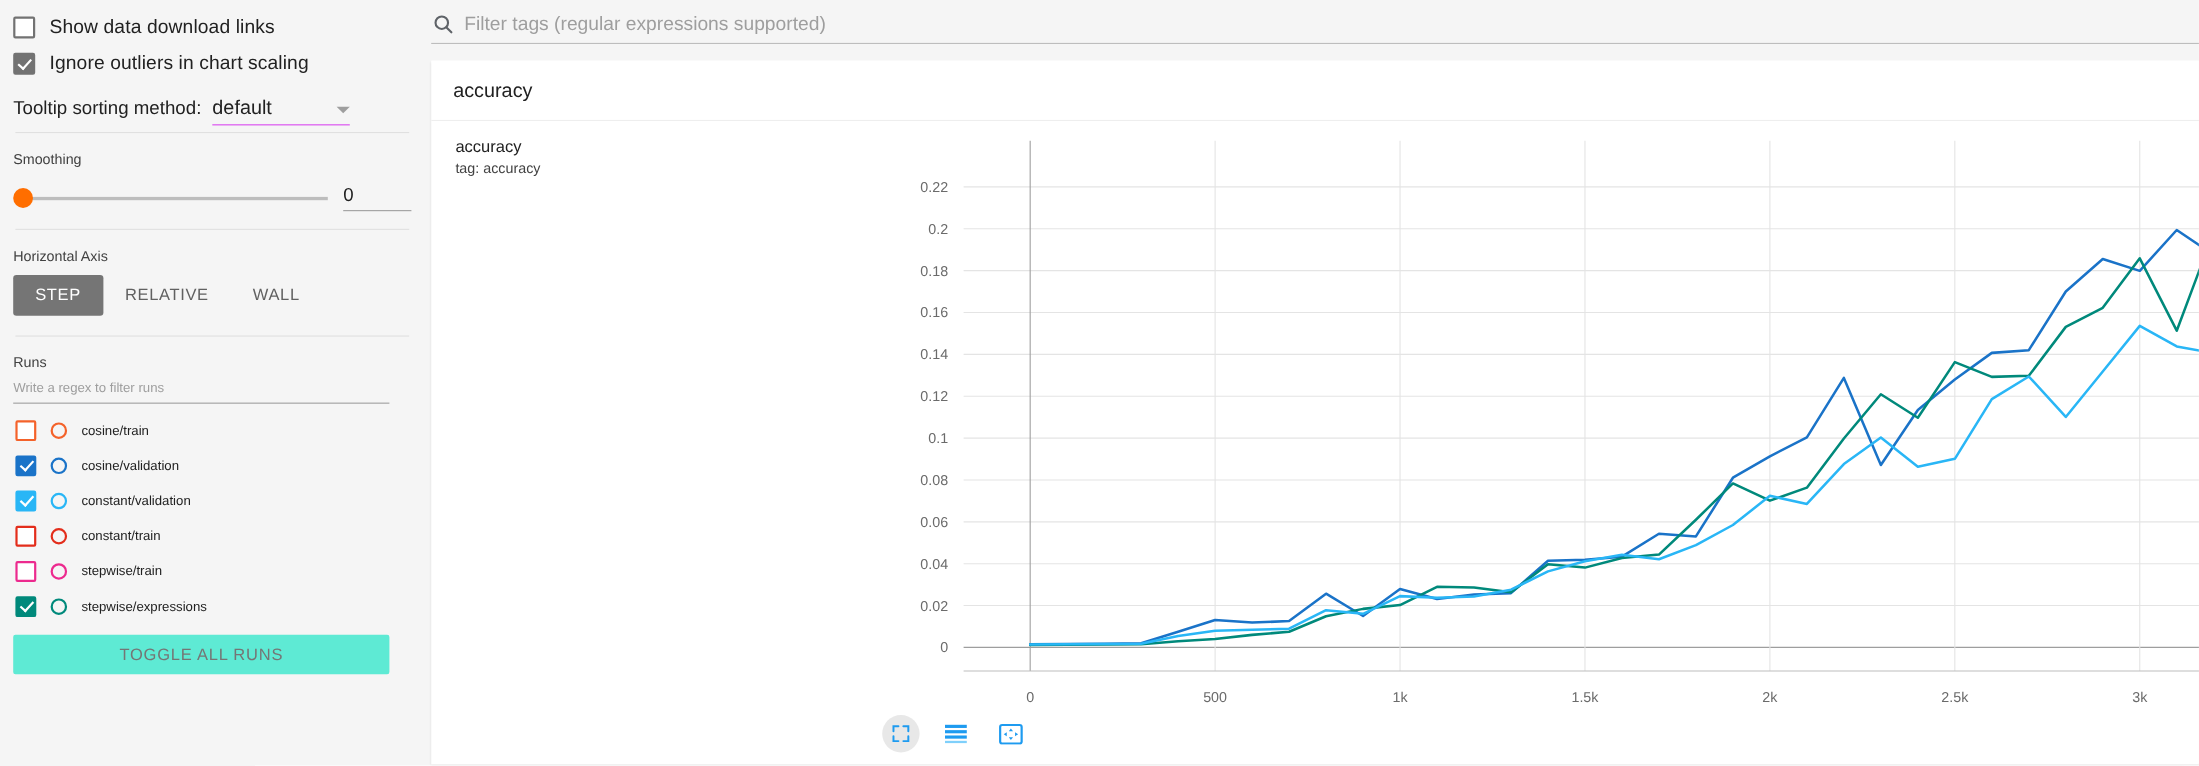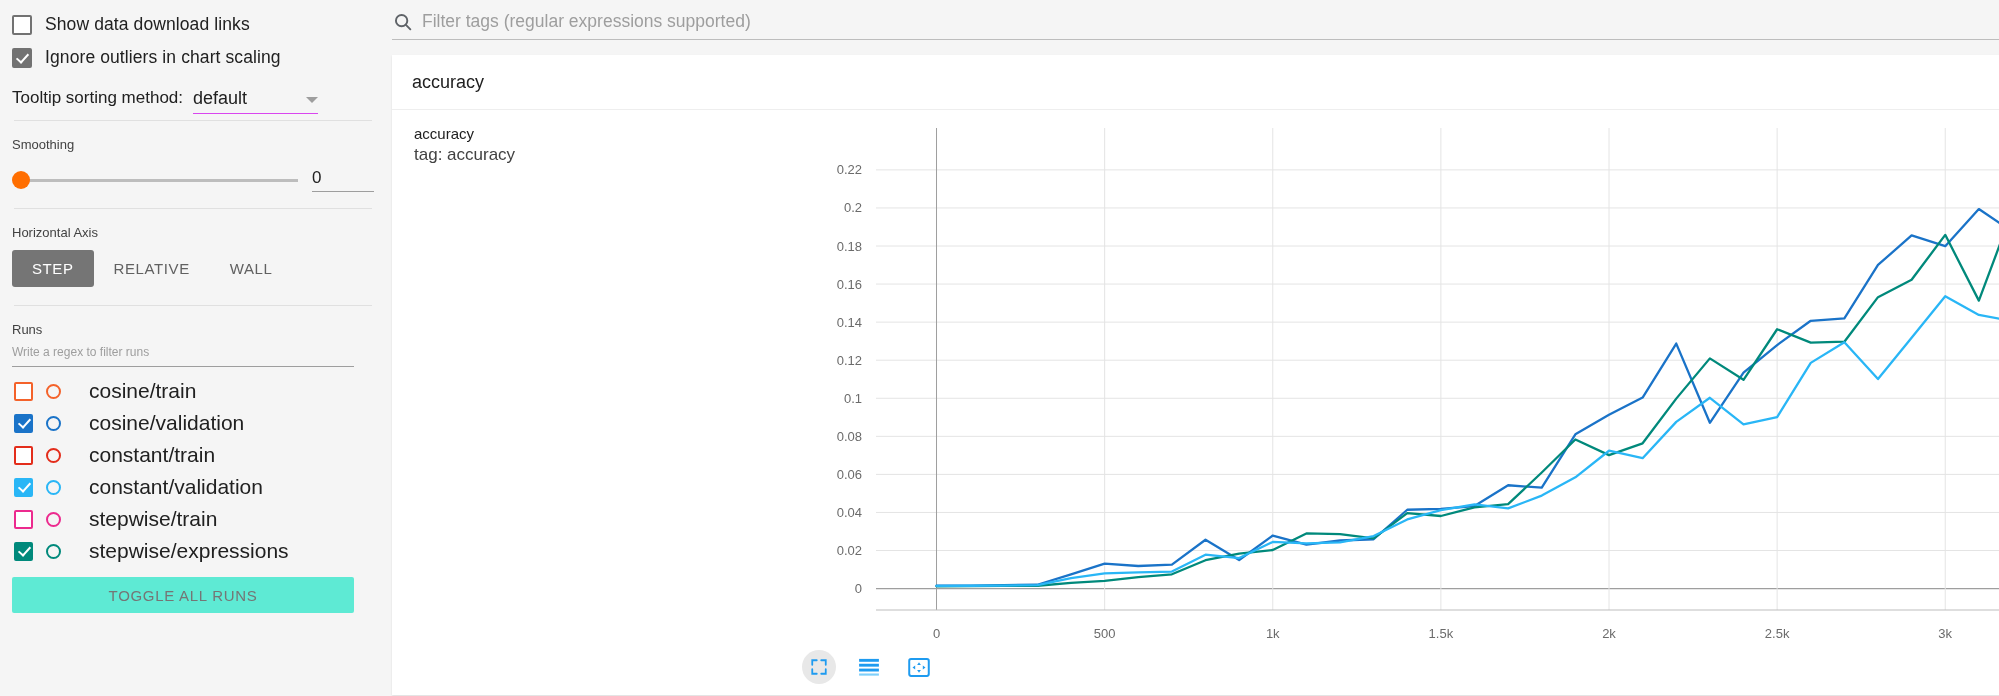--- a/index.html
+++ b/index.html
@@ -65,21 +65,21 @@
   .chk-label {
     margin-left: 13px;
     font-size: 17.5px;
     color: #212121;
     letter-spacing: 0.1px;
   }
 
   
   .tooltip-row {
     display: flex;
-    align-items: flex-start;
+    align-items: center;
     padding: 14px 0 6px 12px;
   }
   .tooltip-label {
     font-size: 17px;
     color: #212121;
     padding-bottom: 5px;
   }
   .select-wrap {
     margin-left: 10px;
     width: 125px;
@@ -200,22 +200,22 @@
     transform: rotate(42deg);
   }
   .run-circle {
     width: 15px; height: 15px;
     border-radius: 50%;
     border: 2.2px solid;
     margin-left: 13px;
     flex: 0 0 15px;
   }
   .run-name {
-    margin-left: 28px;
-    font-size: 21px;
+    margin-left: 13px;
+    font-size: 12px;
     color: #212121;
   }
   .toggle-all {
     margin: 10px 12px 0 12px;
     width: 342px;
     height: 36px;
     background: #5eead4;
     color: #757575;
     font-size: 15px;
     letter-spacing: 0.7px;
@@ -293,21 +293,21 @@
     position: relative;
     width: 1993px;
     height: 584px;
   }
   .chart-caption {
     position: absolute;
     left: 22px; top: 14px;
     line-height: 1.35;
   }
   .cap-main { font-size: 15px; color: #212121; display:block; }
-  .cap-sub { font-size: 17px; color: #424242; display:block; }
+  .cap-sub { font-size: 13px; color: #424242; display:block; }
 
   .plot-svg { display: block; }
 
   .chart-toolbar {
     position: absolute;
     left: 410px;
     bottom: 10px;
     display: flex;
     align-items: center;
     gap: 16px;
@@ -390,28 +390,28 @@
             <span class="run-chk" style="border-color: rgb(244, 98, 42);"></span>
             <span class="run-circle" style="border-color: rgb(244, 98, 42);"></span>
             <span class="run-name">cosine/train</span>
           </div>
           <div class="run-row">
             <span class="run-chk on" style="border-color: rgb(26, 115, 200); background: rgb(26, 115, 200);"></span>
             <span class="run-circle" style="border-color: rgb(26, 115, 200);"></span>
             <span class="run-name">cosine/validation</span>
           </div>
           <div class="run-row">
+            <span class="run-chk on" style="border-color: rgb(41, 182, 246); background: rgb(41, 182, 246);"></span>
+            <span class="run-circle" style="border-color: rgb(41, 182, 246);"></span>
+            <span class="run-name">constant/validation</span>
+          </div>
+          <div class="run-row">
             <span class="run-chk" style="border-color: rgb(227, 45, 27);"></span>
             <span class="run-circle" style="border-color: rgb(227, 45, 27);"></span>
             <span class="run-name">constant/train</span>
-          </div>
-          <div class="run-row">
-            <span class="run-chk on" style="border-color: rgb(41, 182, 246); background: rgb(41, 182, 246);"></span>
-            <span class="run-circle" style="border-color: rgb(41, 182, 246);"></span>
-            <span class="run-name">constant/validation</span>
           </div>
           <div class="run-row">
             <span class="run-chk" style="border-color: rgb(236, 42, 142);"></span>
             <span class="run-circle" style="border-color: rgb(236, 42, 142);"></span>
             <span class="run-name">stepwise/train</span>
           </div>
           <div class="run-row">
             <span class="run-chk on" style="border-color: rgb(0, 137, 123); background: rgb(0, 137, 123);"></span>
             <span class="run-circle" style="border-color: rgb(0, 137, 123);"></span>
             <span class="run-name">stepwise/expressions</span>

